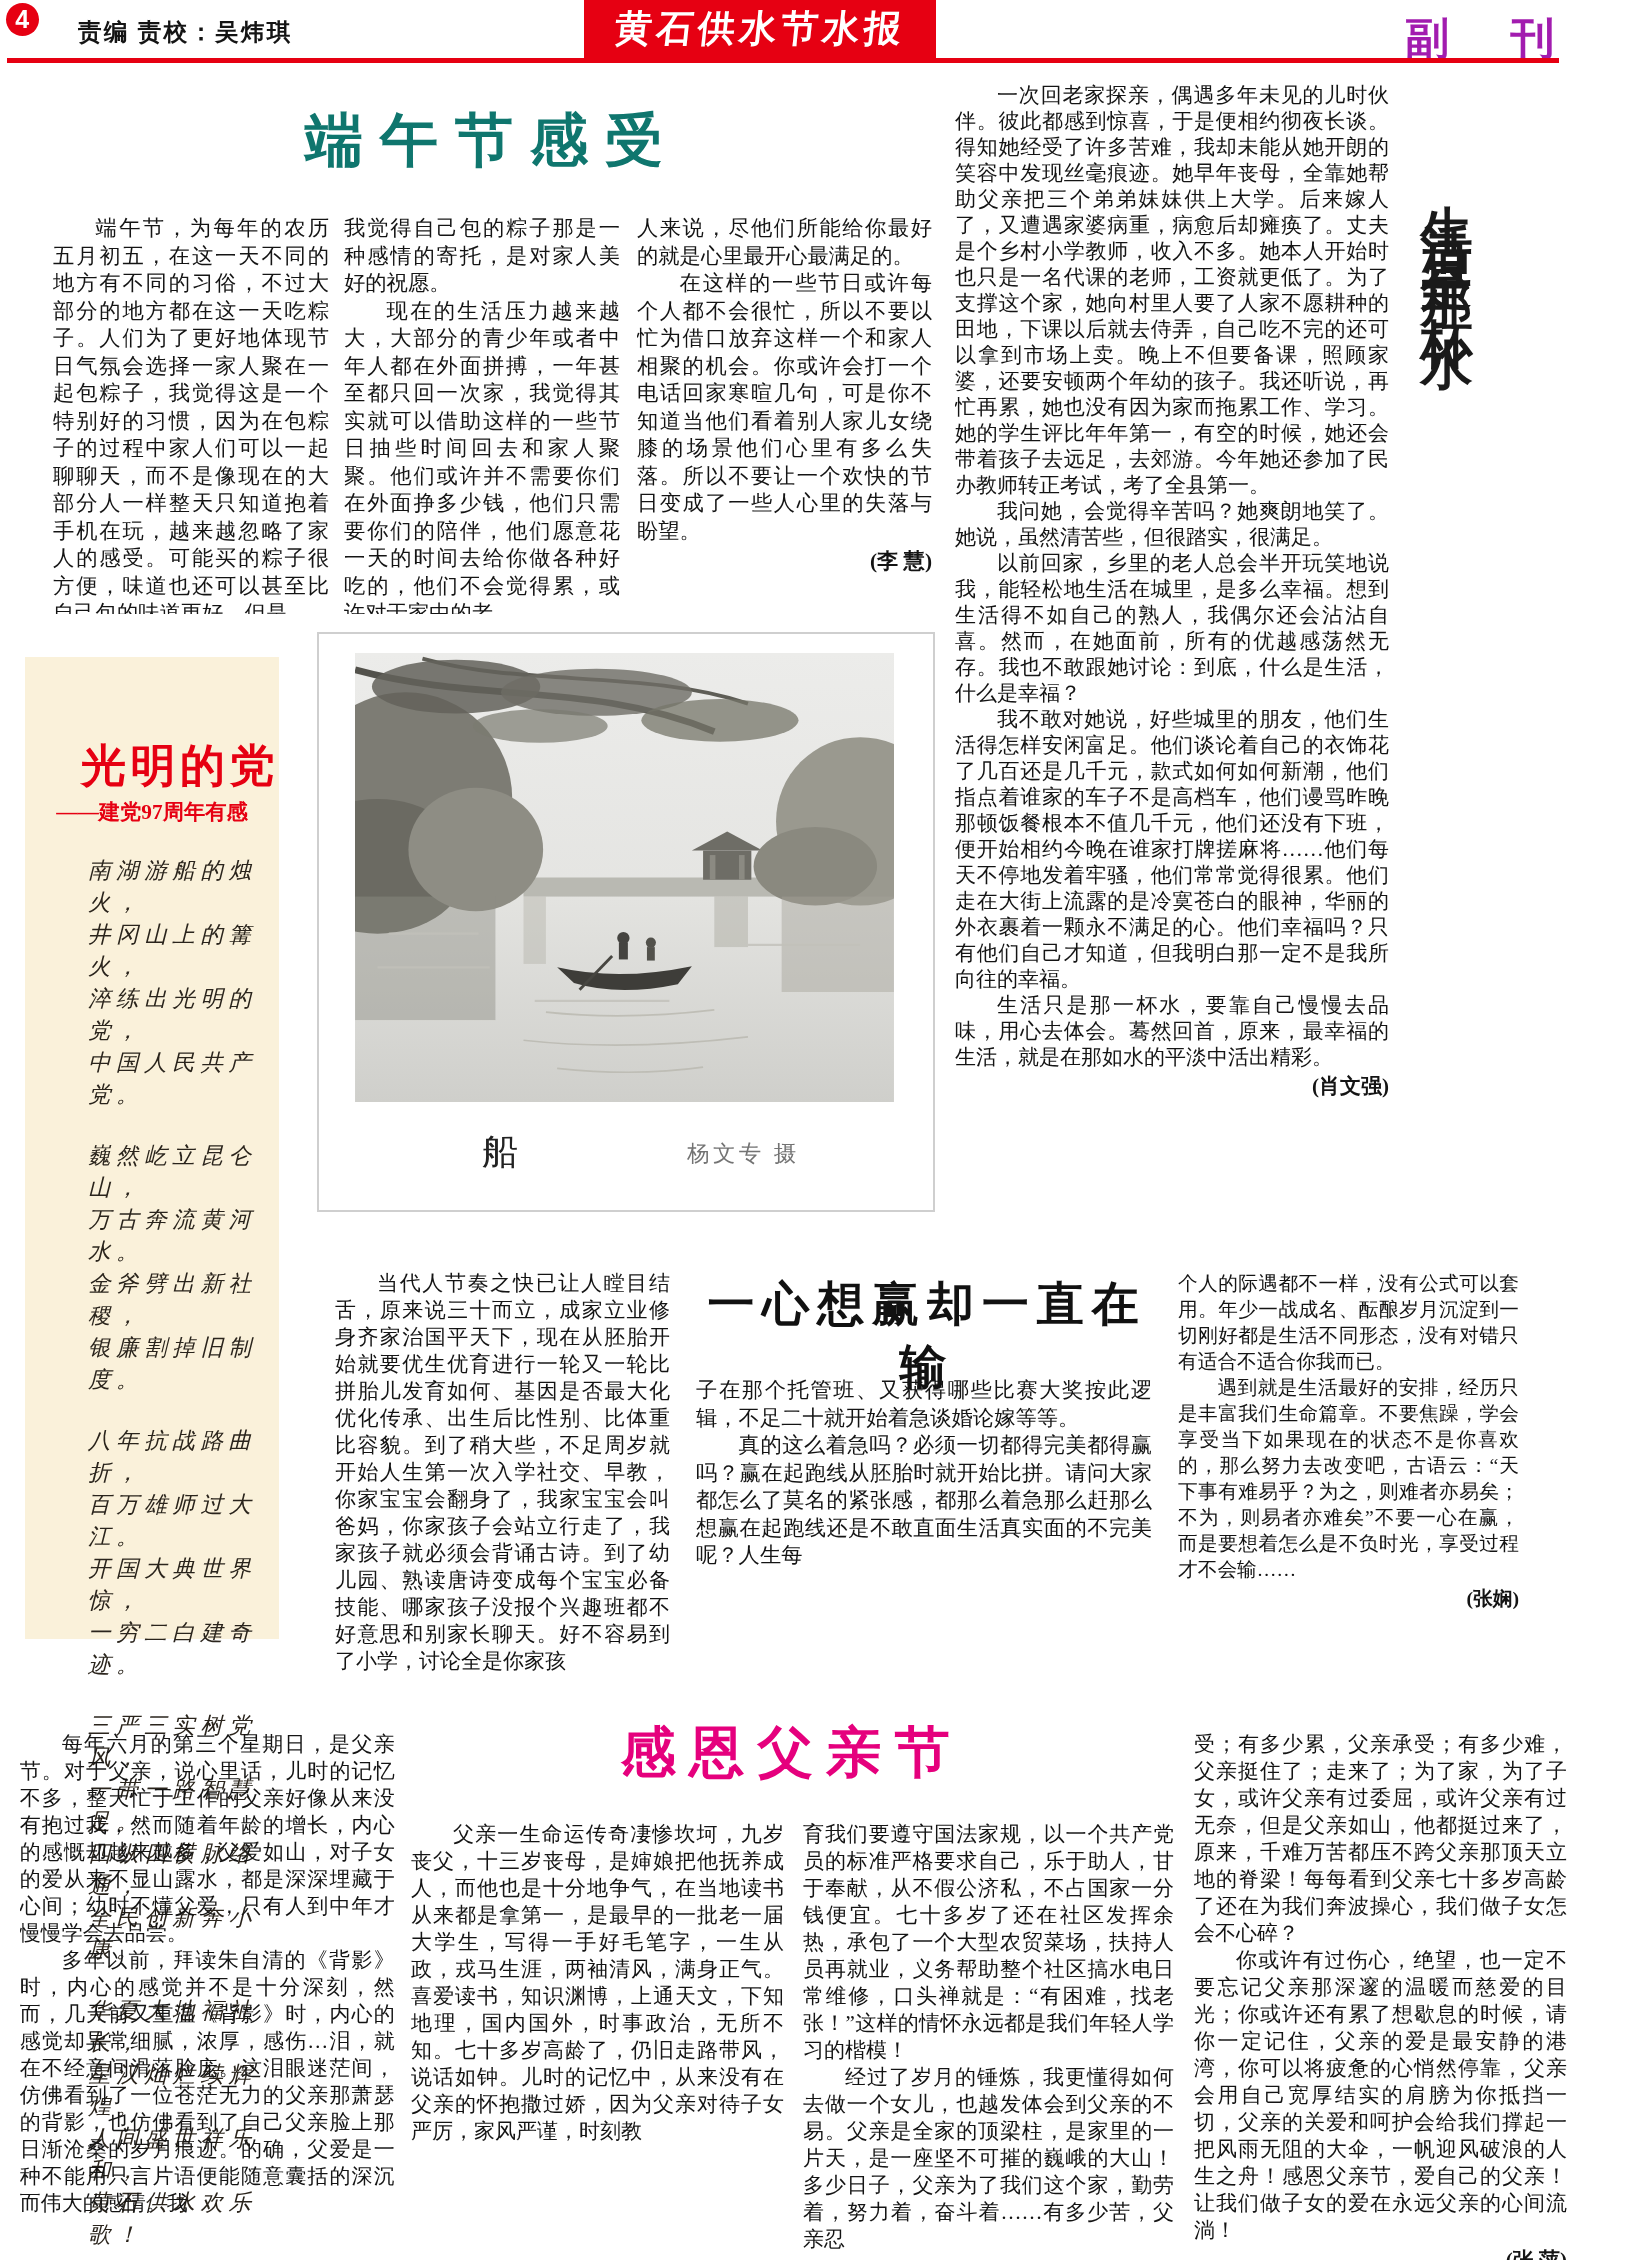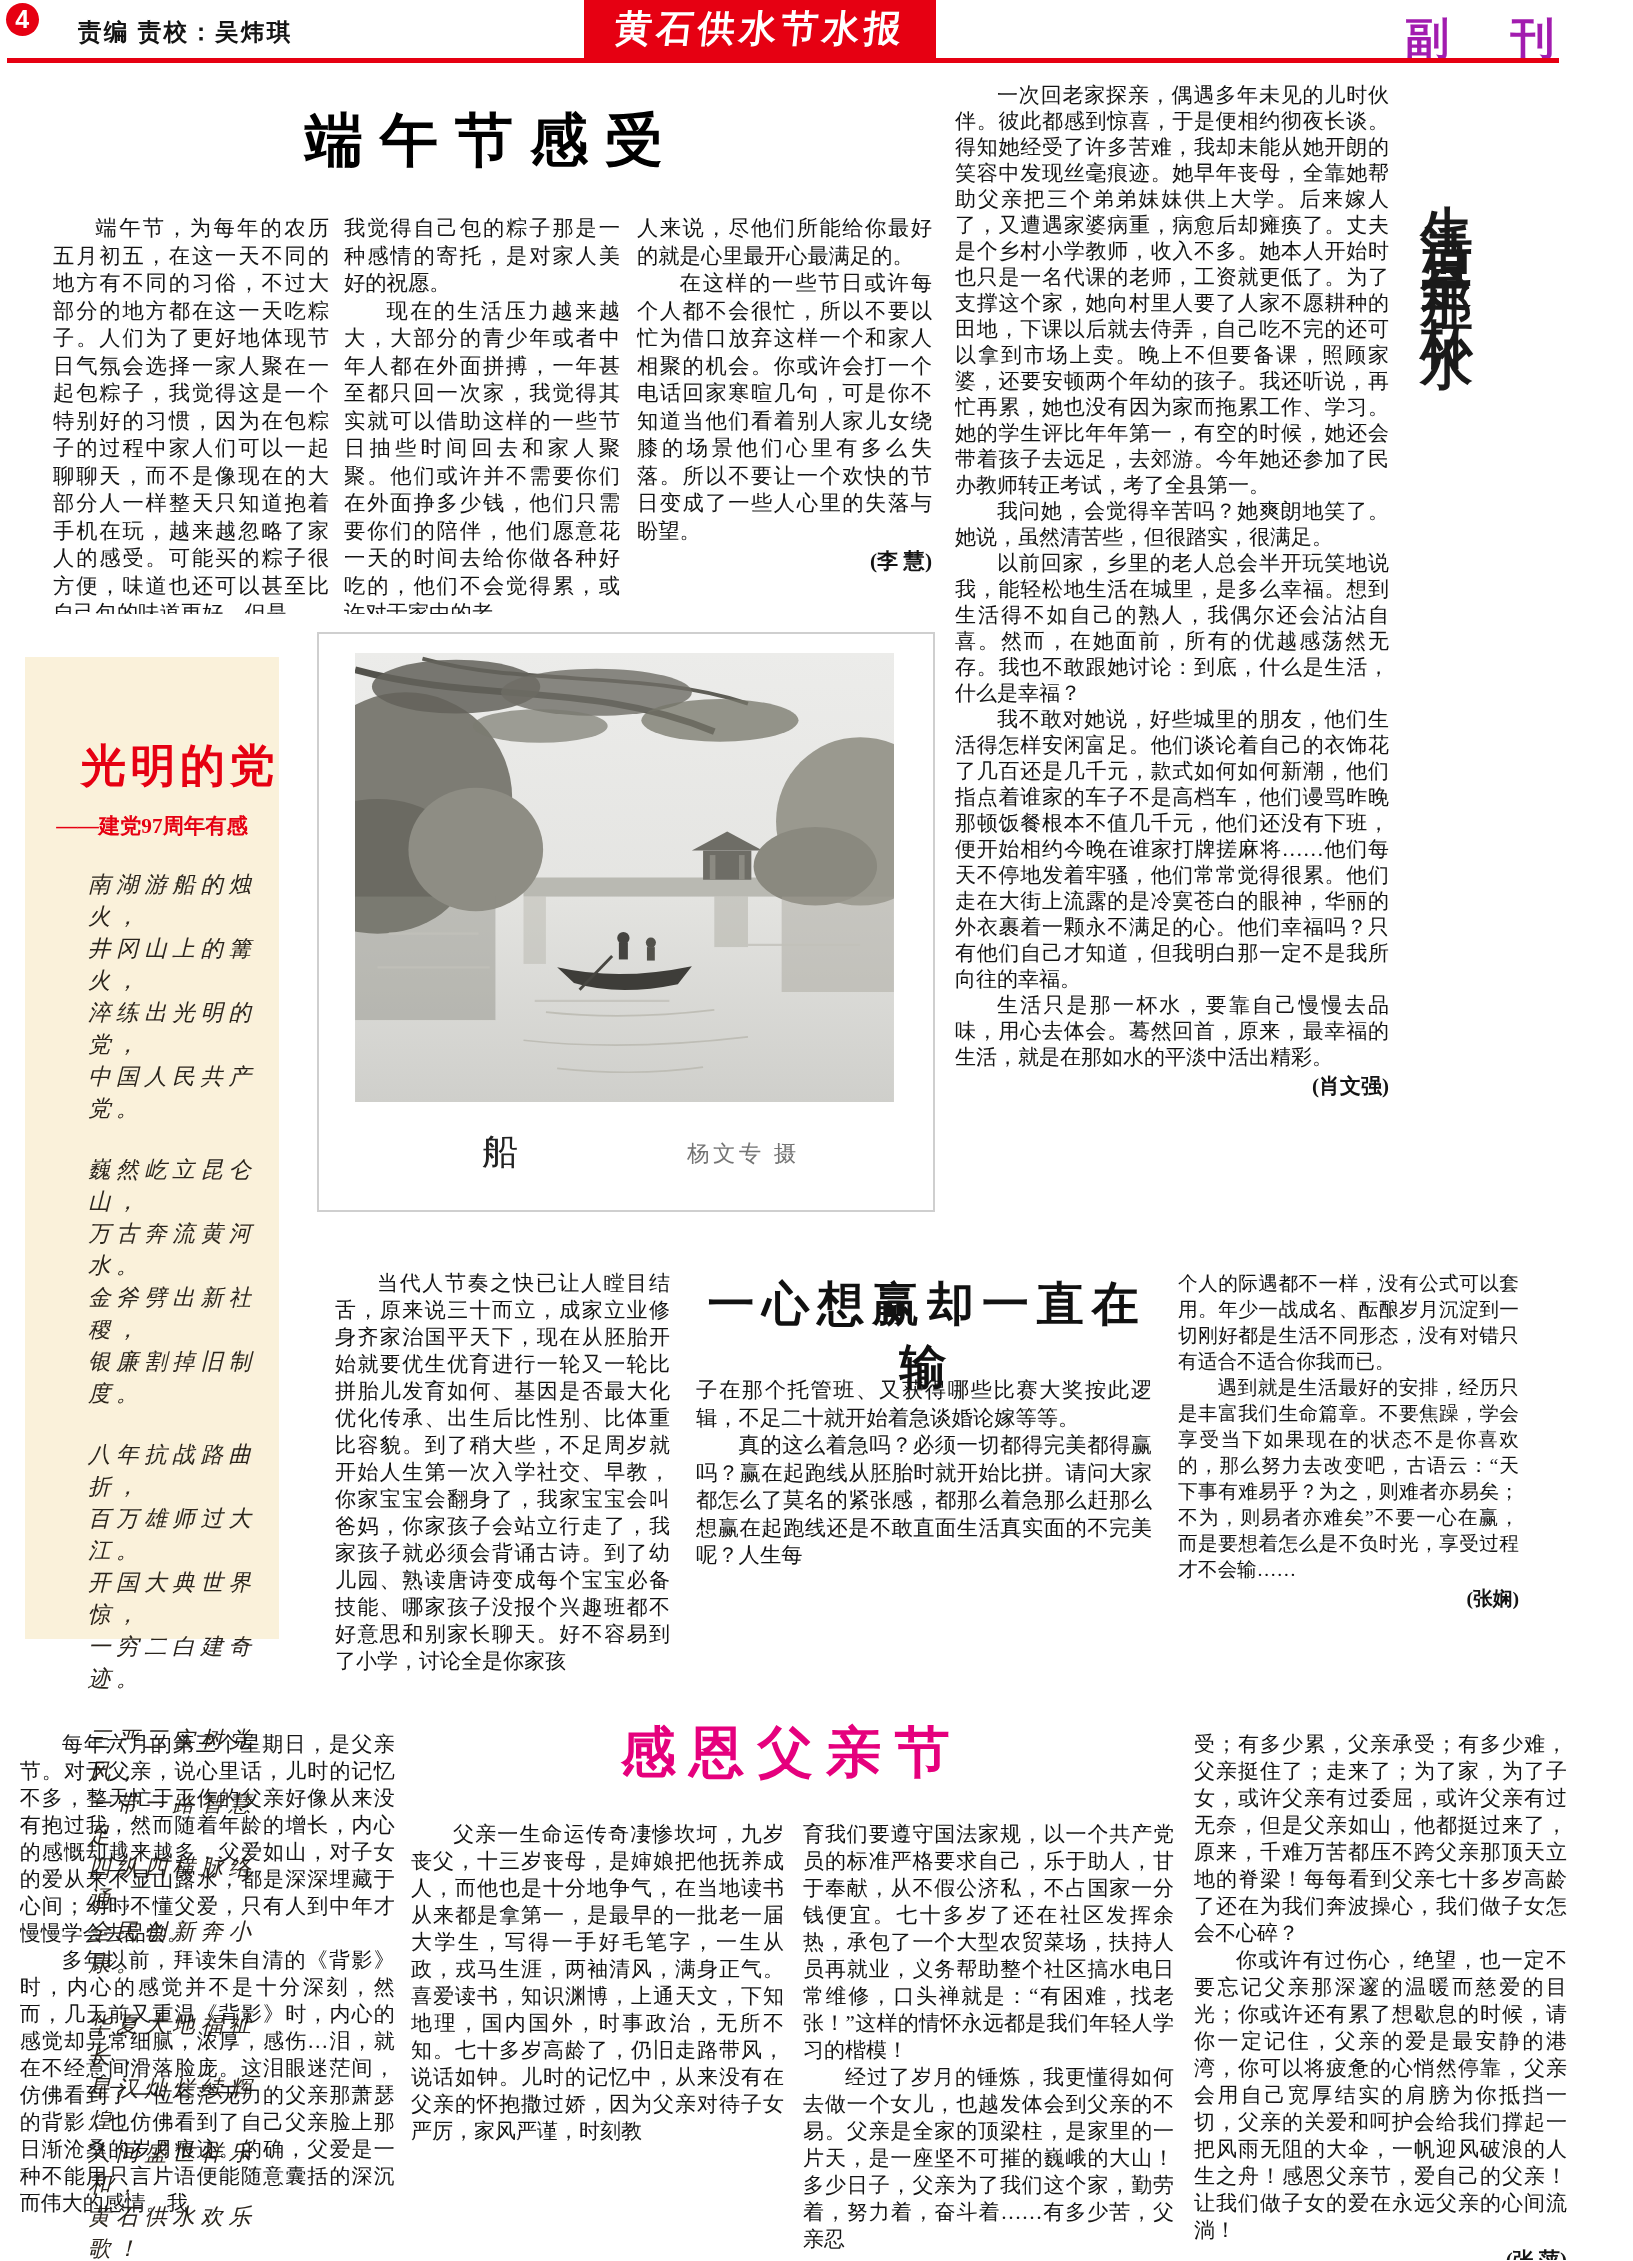--- a/index.html
+++ b/index.html
@@ -19,39 +19,39 @@
   #section{position:absolute;right:74px;top:9px;font-size:44px;font-weight:bold;color:#a21caf;
     letter-spacing:5.6px;word-spacing:39px;}
   #rule{position:absolute;left:6.7px;top:58px;width:1552px;height:5px;background:#e60012;}
   
   .col{position:absolute;text-align:justify;text-justify:inter-ideograph;overflow:hidden;}
   .col p{margin:0;text-indent:2em;}
   .col p.cont{text-indent:0;}
   .sig{text-align:right;font-weight:bold;text-indent:0 !important;margin-top:3.4px !important;}
   
   #a1-title{position:absolute;left:53px;top:102px;width:879px;text-align:center;
-    font-size:58px;font-weight:bold;color:#000000;letter-spacing:17px;}
+    font-size:58px;font-weight:bold;color:#0f766e;letter-spacing:17px;}
   #a1c1{left:53px;top:215px;width:276px;height:399px;font-size:21.3px;line-height:27.5px;}
   #a1c2{left:344px;top:215px;width:276px;height:399px;font-size:21.3px;line-height:27.5px;}
   #a1c3{left:637px;top:215px;width:295px;height:399px;font-size:21.3px;line-height:27.5px;}
   
   #photo-frame{position:absolute;left:317px;top:632px;width:618px;height:580px;
     border:2.2px solid #cfcfcf;box-sizing:border-box;background:#fff;}
   #photo-img{position:absolute;left:36px;top:18.5px;width:539px;height:449px;overflow:hidden;background:#e8e8e5;}
   #photo-caption{position:absolute;left:163px;top:494px;font-size:36px;color:#222;}
   #photo-credit{position:absolute;left:368px;top:504px;font-size:22.5px;color:#737373;letter-spacing:3.4px;}
   
   #a2-text{left:955px;top:82px;width:434px;height:1142px;font-size:21px;line-height:26px;}
   #a2-vtitle{position:absolute;left:1411px;top:163px;height:618px;
     writing-mode:vertical-rl;font-size:52px;font-weight:bold;letter-spacing:19px;color:#1a1a1a;}
   
   #poem{position:absolute;left:25px;top:657px;width:254px;height:982px;background:#faf1da;box-sizing:border-box;}
   #poem-title{margin-top:79px;text-align:right;font-size:45px;font-weight:bold;color:#e60012;
     letter-spacing:4.5px;font-family:"Liberation Sans",sans-serif;padding-left:31px;}
-  #poem-subtitle{margin-top:15px;text-align:center;font-size:21.3px;font-weight:bold;color:#e60012;}
+  #poem-subtitle{margin-top:1px;text-align:center;font-size:21.3px;font-weight:bold;color:#e60012;}
   .stanza{margin:29px 0 0 63px;}
   .stanza div{font-size:22.5px;line-height:32px;font-style:italic;letter-spacing:5.6px;color:#2a241c;}
   
   #a3-title{position:absolute;left:694px;top:1273px;width:466px;text-align:center;
     font-size:47px;font-weight:bold;letter-spacing:7.9px;color:#111;font-family:"Liberation Sans",sans-serif;}
   #a3c1{left:335px;top:1270px;width:335px;height:421px;font-size:21px;line-height:27px;}
   #a3c2{left:696px;top:1377px;width:456px;height:315px;font-size:21.3px;line-height:27.5px;}
   #a3c3{left:1178px;top:1270px;width:341px;height:427px;font-size:19.7px;line-height:26px;}
   
   #a4-title{position:absolute;left:410px;top:1716px;width:764px;text-align:center;

